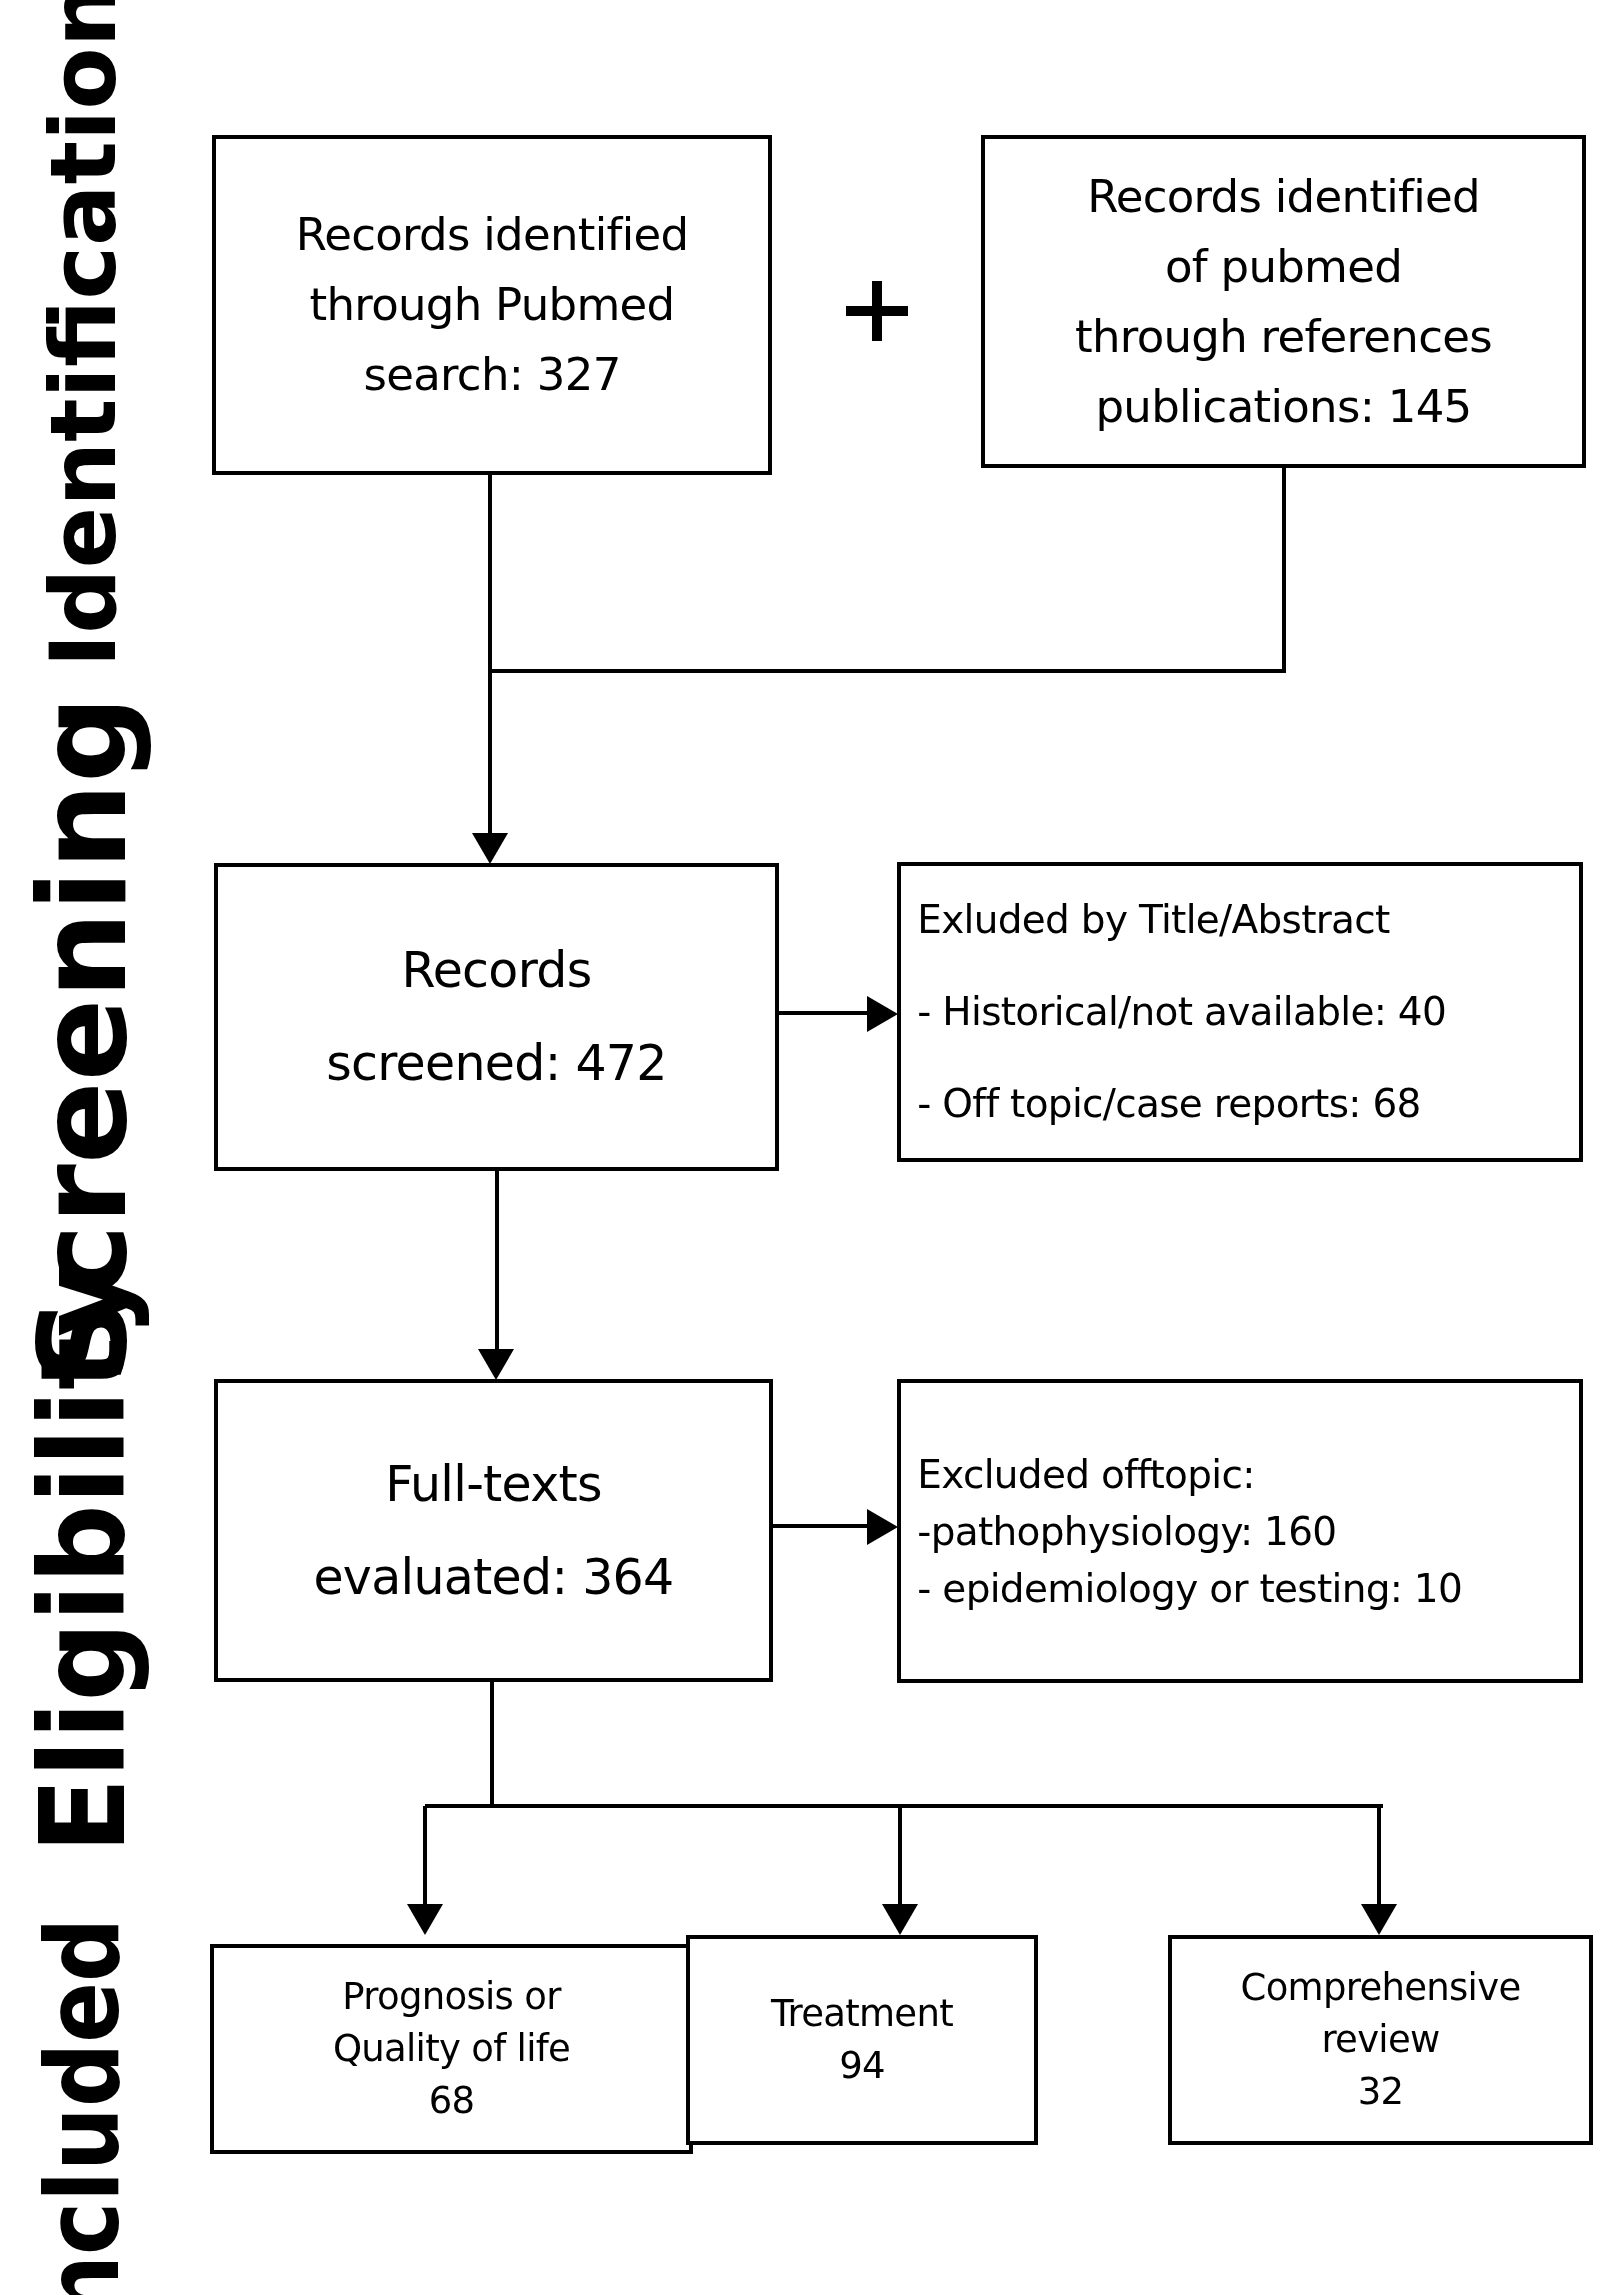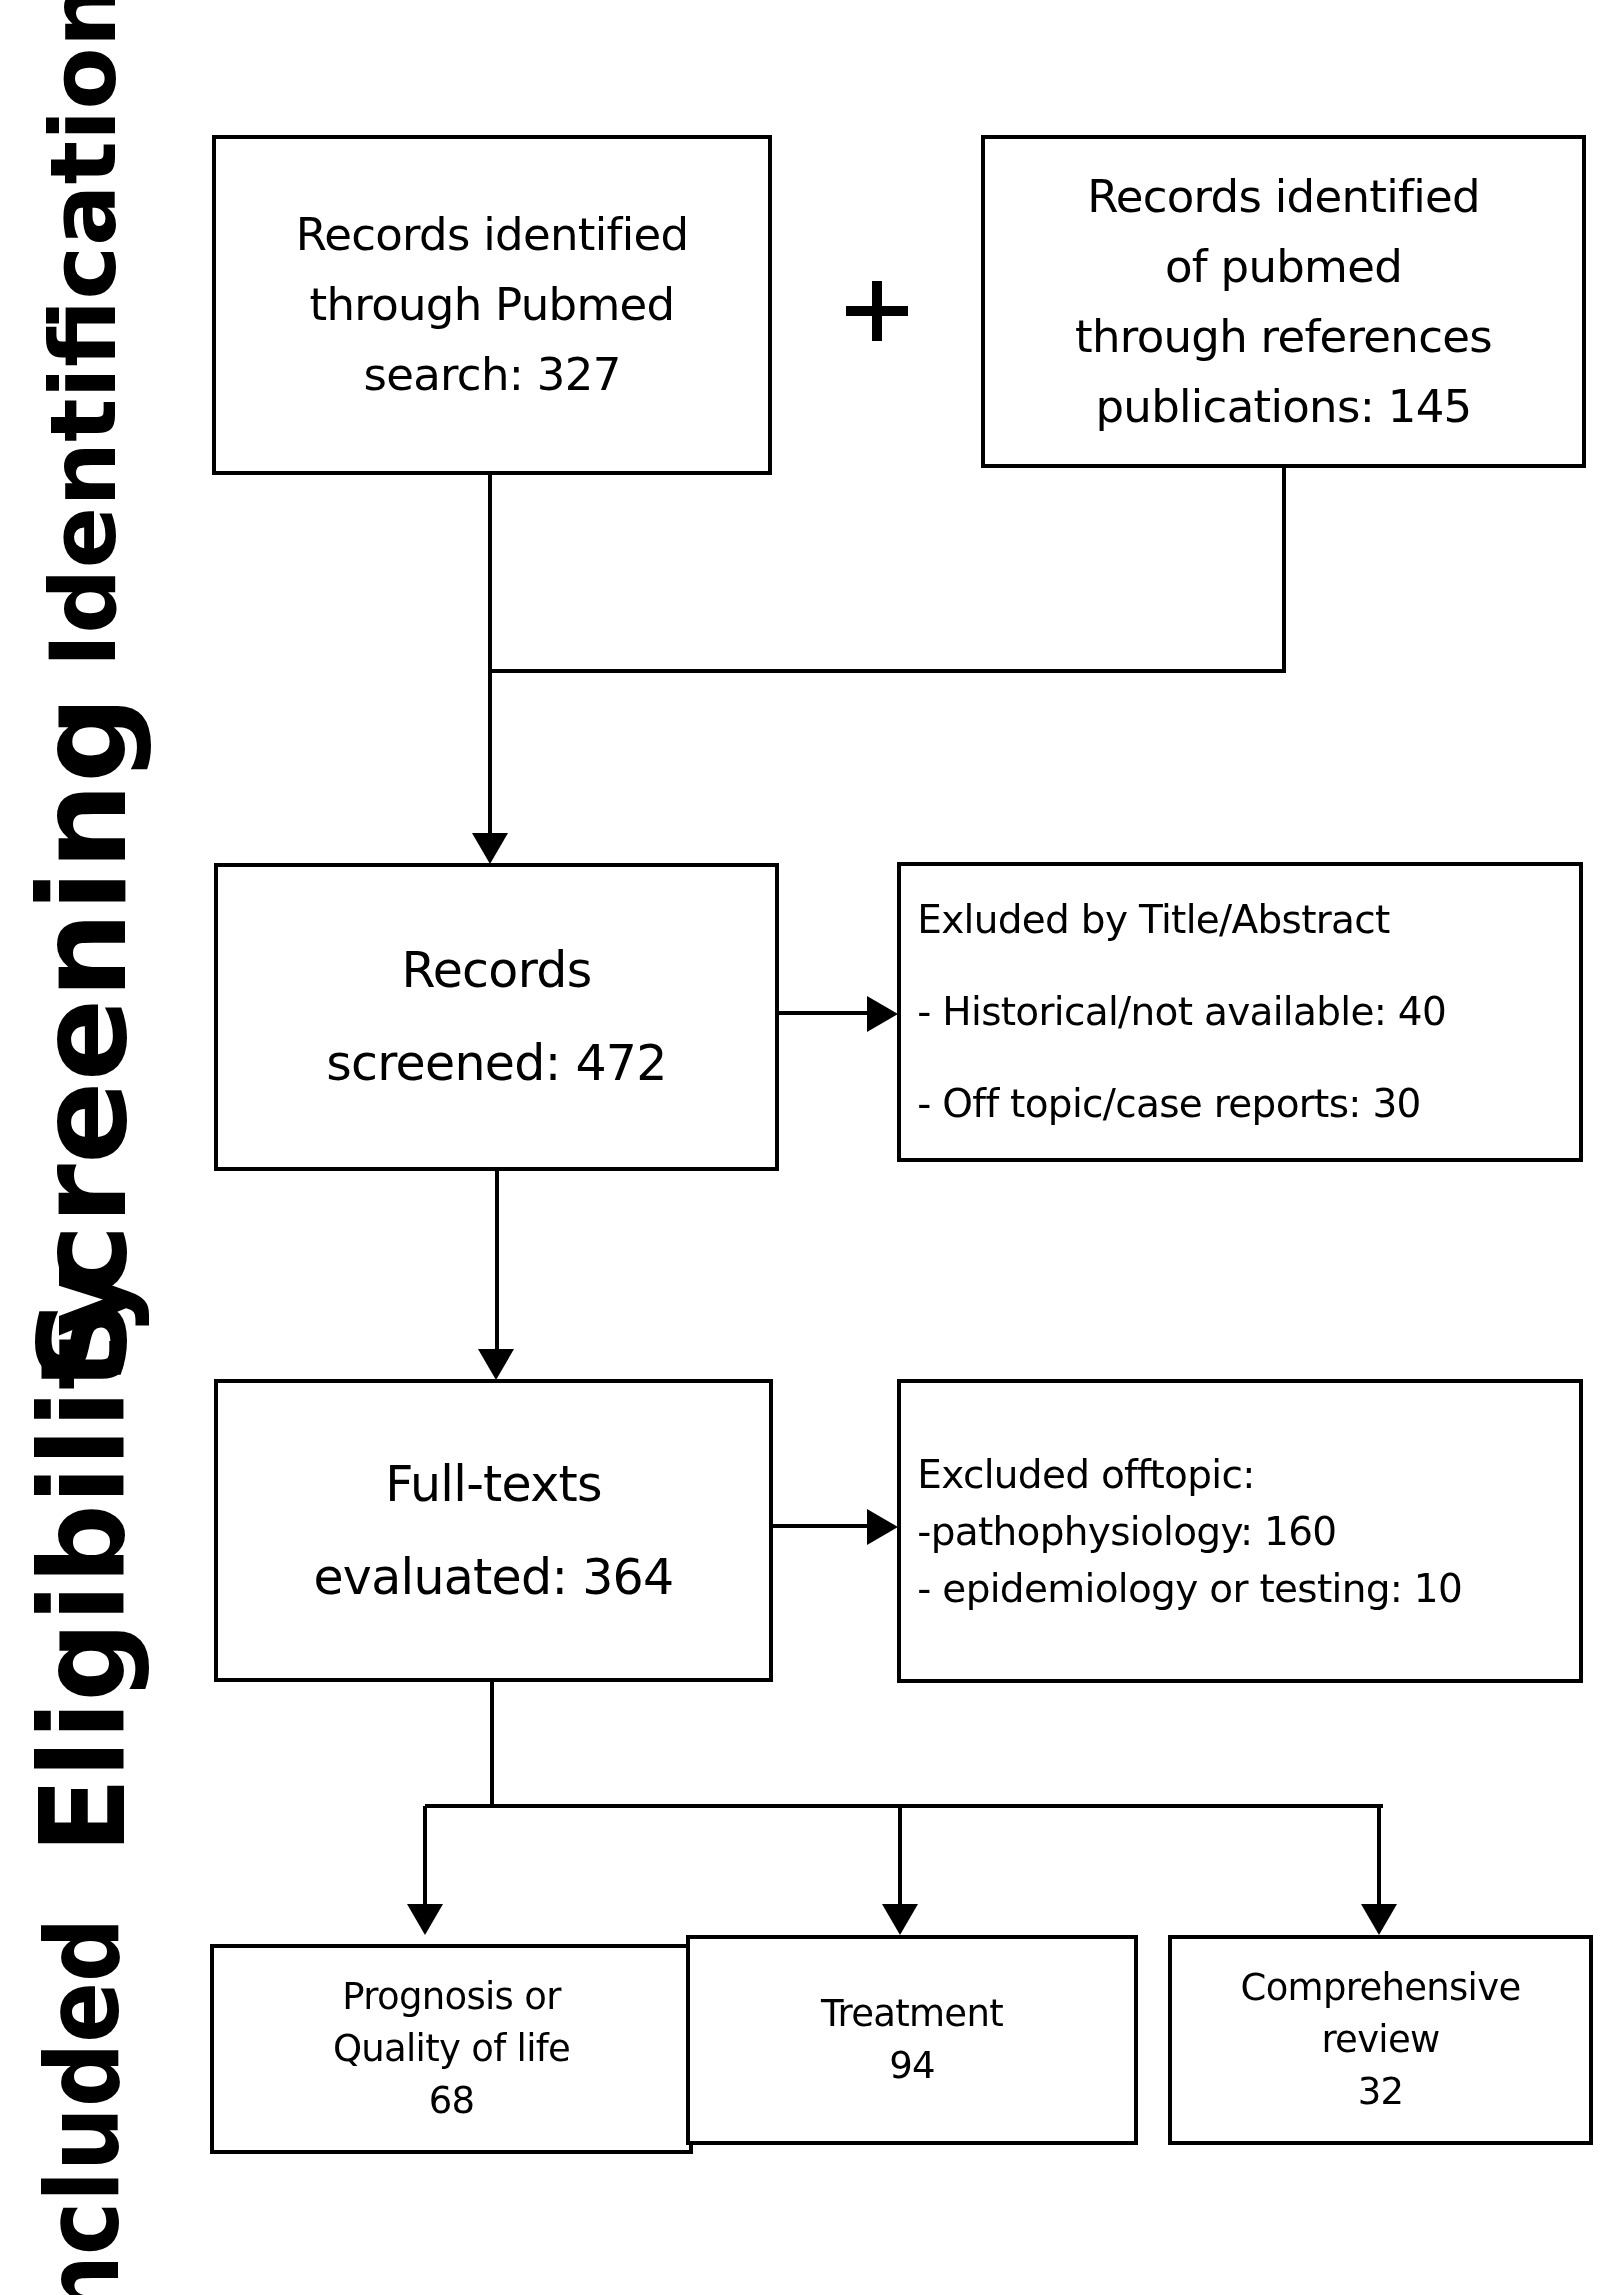--- a/index.html
+++ b/index.html
@@ -67,21 +67,21 @@
   }
   .box .bl { display: block; }
 
   .box-pubmed        { left: 212px;  top: 135px;  width: 560px;  height: 340px; }
   .box-references    { left: 981px; top: 135px;  width: 605px;  height: 333px; }
   .box-screened      { left: 214px;  top: 863px; width: 565px;  height: 308px; }
   .box-excl-title    { left: 897px; top: 862px; width: 686px; height: 300px; gap: 38px; }
   .box-fulltexts     { left: 214px;  top: 1379px; width: 559px;  height: 303px; }
   .box-excl-offtopic { left: 897px; top: 1379px; width: 686px; height: 304px; justify-content: center; }
   .box-prognosis     { left: 210px;  top: 1944px; width: 483px;  height: 210px; }
-  .box-treatment     { left: 686px; top: 1935px; width: 452px;  height: 210px; }
+  .box-treatment     { left: 686px; top: 1935px; width: 352px;  height: 210px; }
   .box-review        { left: 1168px; top: 1935px; width: 425px;  height: 210px; }
 
   .t-main  { font-size: 45px; line-height: 70px; }
   .t-mid   { font-size: 49px; line-height: 73px; gap: 20px; }
   .t-side  { font-size: 39px; line-height: 54px; }
   .t-side2 { font-size: 39px; line-height: 57px; }
   .t-small { font-size: 37px; line-height: 52px; }
 
   
   .plus {
@@ -187,21 +187,21 @@
     <span class="bl">Records</span>
     <span class="bl">screened: 472</span>
   </div>
 
   <div class="hline l-screened-right"></div>
   <div class="arr-right a-into-excl1"></div>
 
   <div class="box box-excl-title t-side align-left">
     <span class="bl">Exluded by Title/Abstract</span>
     <span class="bl">- Historical/not available: 40</span>
-    <span class="bl">- Off topic/case reports: 30</span>
+    <span class="bl">- Off topic/case reports: 68</span>
   </div>
 
   <div class="vline l-screened-down"></div>
   <div class="arr-down a-into-fulltexts"></div>
 
   <div class="box box-fulltexts t-mid">
     <span class="bl">Full-texts</span>
     <span class="bl">evaluated: 364</span>
   </div>
 

